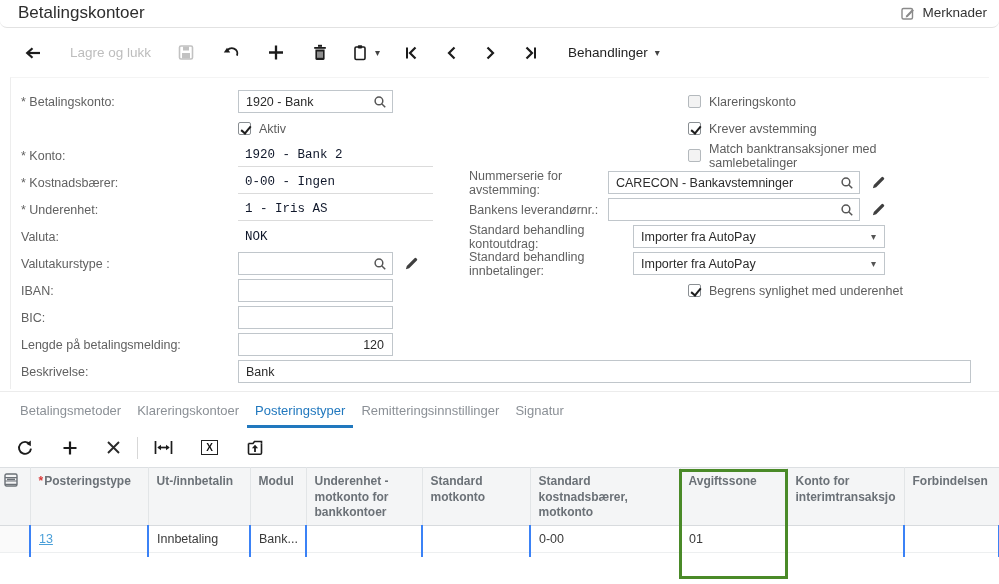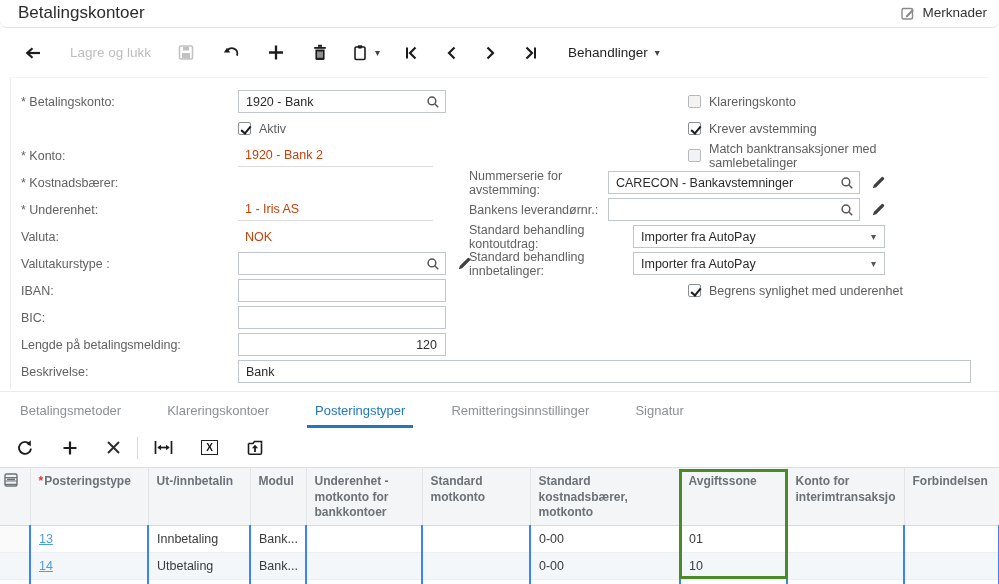--- a/index.html
+++ b/index.html
@@ -27,45 +27,45 @@
 
   
   .formsec{position:absolute;top:77px;left:10px;width:979px;height:312px;box-sizing:border-box;
            border-left:1px solid #ededed;border-top:1px solid #f4f4f4;}
   .fcol{position:absolute;top:10px;}
   .fcol-left{left:10px;width:950px;}
   .fcol-right{left:458px;width:480px;}
   .frow{height:27px;display:flex;align-items:center;}
   .flabel{width:217px;color:#616161;flex:none;}
   .fcol-right .flabel{width:139px;}
-  .ibox{position:relative;width:208px;height:23px;box-sizing:border-box;border:1px solid #c0c6cb;
+  .ibox{position:relative;width:155px;height:23px;box-sizing:border-box;border:1px solid #c0c6cb;
         background:#fff;display:flex;align-items:center;padding:0 22px 0 7px;color:#2b2b2b;}
   .fcol-right .ibox{width:252px;}
   .ibox.widefield{width:777px;padding-right:7px;}
   .ibox.numfield{justify-content:flex-end;padding-right:8px;}
   .srch{position:absolute;right:5px;top:4px;cursor:pointer;}
   .pencil{margin-left:11px;cursor:pointer;}
   .ro{width:195px;height:23px;box-sizing:border-box;display:flex;align-items:center;padding-left:7px;
-      border-bottom:1px solid #dbdbdb;color:#c2410c;}
+      border-bottom:1px solid #dbdbdb;color:#0f172a;font-family:Liberation Mono, monospace;}
   .ro.noline{border-bottom:none;}
   .cb{width:13px;height:13px;box-sizing:border-box;border:1px solid #b4b9bd;background:#f3f3f3;
       border-radius:2px;position:relative;flex:none;cursor:pointer;}
   .cb.checked{background:#fff;border-color:#8a8f93;}
   .cb.checked::after{content:"";position:absolute;left:3.5px;top:0.5px;width:4px;height:8px;
       border:solid #1d1d1d;border-width:0 2px 2px 0;transform:rotate(40deg);}
   .cblabel{margin-left:8px;color:#5d5d5d;}
   .cbindent{margin-left:217px;}
   .fcol-right .cbindent{margin-left:219px;}
   .selbox{position:relative;width:252px;height:23px;box-sizing:border-box;border:1px solid #c0c6cb;
           background:#fff;display:flex;align-items:center;padding:0 22px 0 7px;color:#2b2b2b;cursor:pointer;margin-left:25px;}
   .selcaret{position:absolute;right:8px;top:5px;font-size:10px;color:#555;}
 
   
   .tabs{position:absolute;top:391px;left:0;width:999px;height:37px;box-sizing:border-box;
-        border-top:1px solid #ececec;display:flex;align-items:center;padding-left:20px;gap:46px;
+        border-top:1px solid #ececec;display:flex;align-items:center;padding-left:20px;gap:16px;
         font-size:13px;color:#8b9096;}
   .tab{cursor:pointer;position:relative;white-space:nowrap;}
   .tab.active{color:#2178be;}
   .tab.active::after{content:"";position:absolute;left:-8px;right:-8px;bottom:-10px;height:3px;background:#2178be;}
 
   
   .gridbar{position:absolute;top:428px;left:0;width:999px;height:39px;display:flex;align-items:center;
            padding-left:16px;box-sizing:border-box;}
   .gsep{width:1px;height:22px;background:#d7d7d7;margin-right:16px;}
   .gbtn{margin-right:28px;cursor:pointer;}
@@ -201,20 +201,21 @@
       <div class="frow">
         <span class="cb cbindent checked"></span>
         <span class="cblabel">Aktiv</span>
       </div>
       <div class="frow">
         <span class="flabel">* Konto:</span>
         <span class="ro">1920 - Bank 2</span>
       </div>
       <div class="frow">
         <span class="flabel">* Kostnadsbærer:</span>
+        <span class="ro">0-00 - Ingen</span>
       </div>
       <div class="frow">
         <span class="flabel">* Underenhet:</span>
         <span class="ro">1 - Iris AS</span>
       </div>
       <div class="frow">
         <span class="flabel">Valuta:</span>
         <span class="ro noline">NOK</span>
       </div>
       <div class="frow">
@@ -413,32 +414,20 @@
         <td><a class="gridlink">13</a></td>
         <td>Innbetaling</td>
         <td>Bank...</td>
         <td></td>
         <td></td>
         <td>0-00</td>
         <td>01</td>
         <td></td>
         <td></td>
       </tr>
-      <tr class="alt">
-        <td class="selcol"></td>
-        <td><a class="gridlink">14</a></td>
-        <td>Utbetaling</td>
-        <td>Bank...</td>
-        <td></td>
-        <td></td>
-        <td>0-00</td>
-        <td>10</td>
-        <td></td>
-        <td></td>
-      </tr>
       <tr class="stub">
         <td class="selcol"></td>
         <td></td>
             <td></td>
             <td></td>
         <td></td>
             <td></td>
             <td></td>
         <td></td>
             <td></td>

